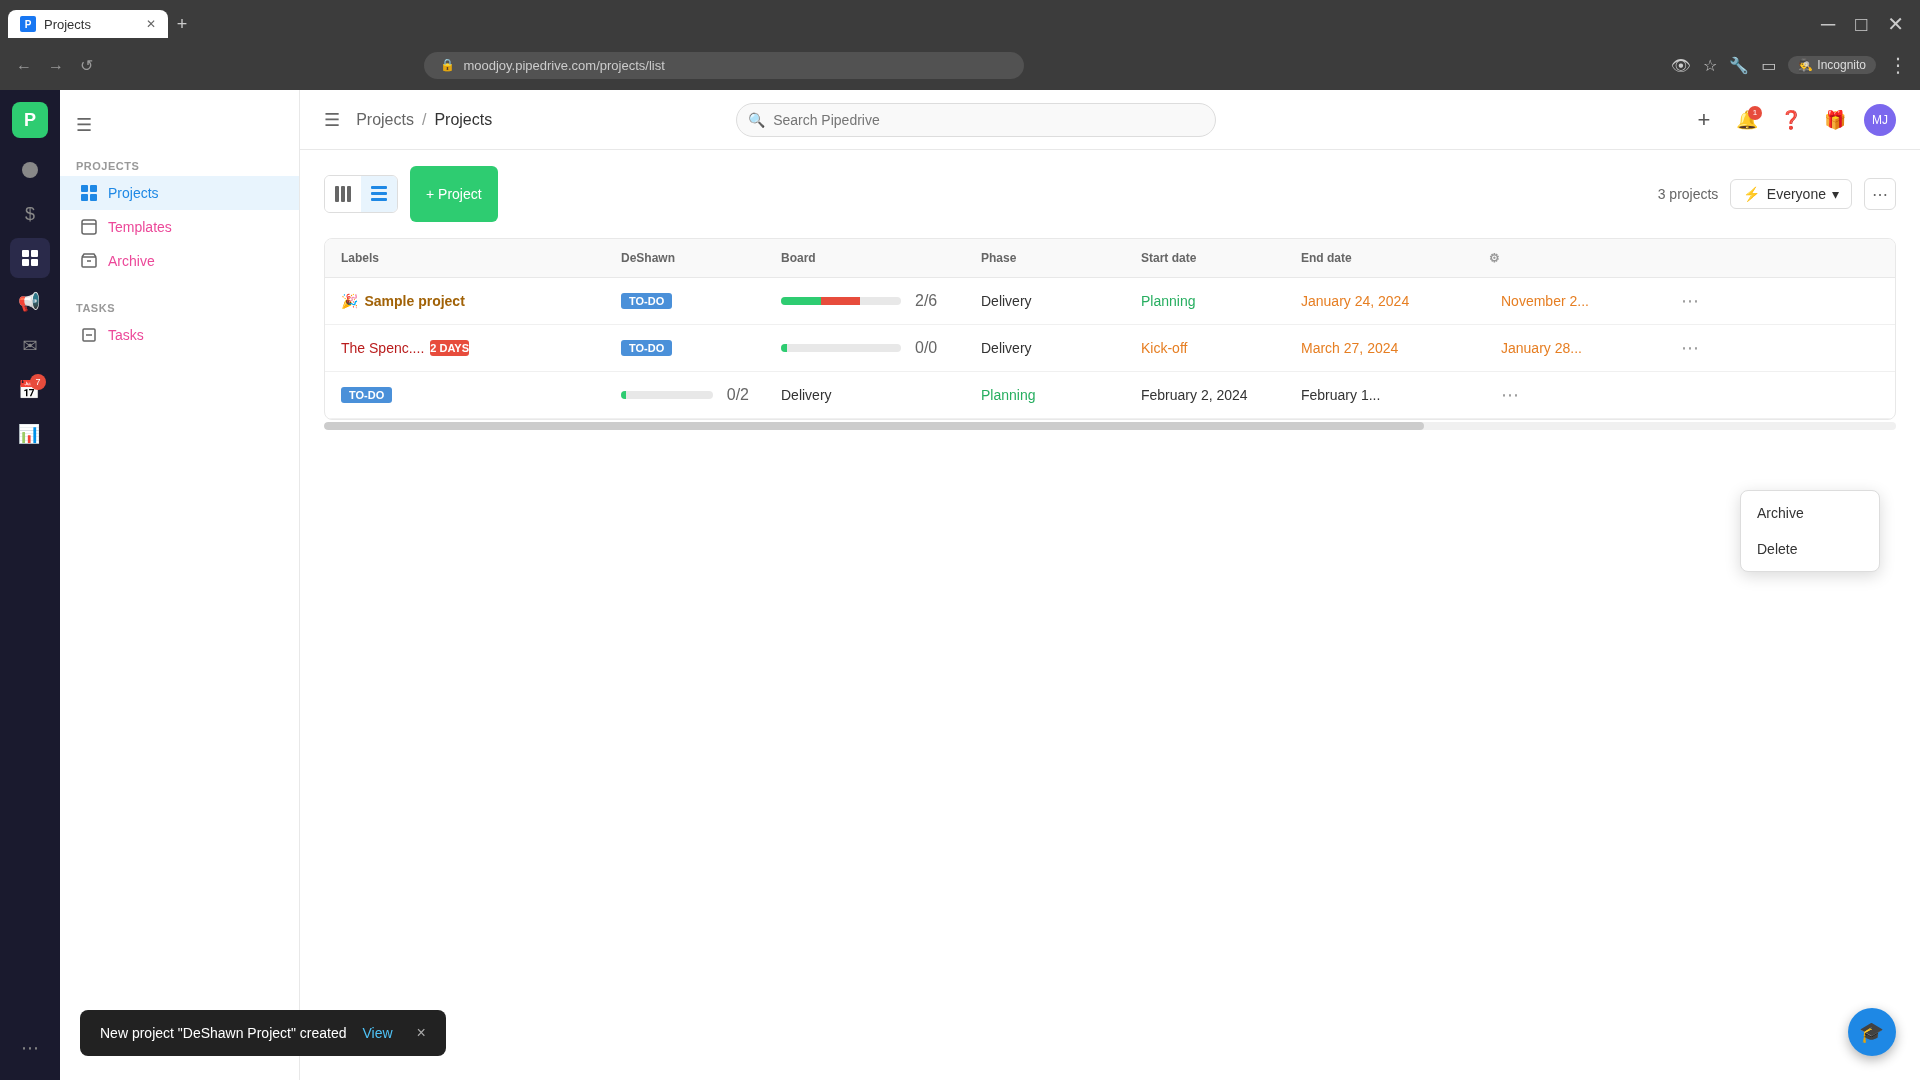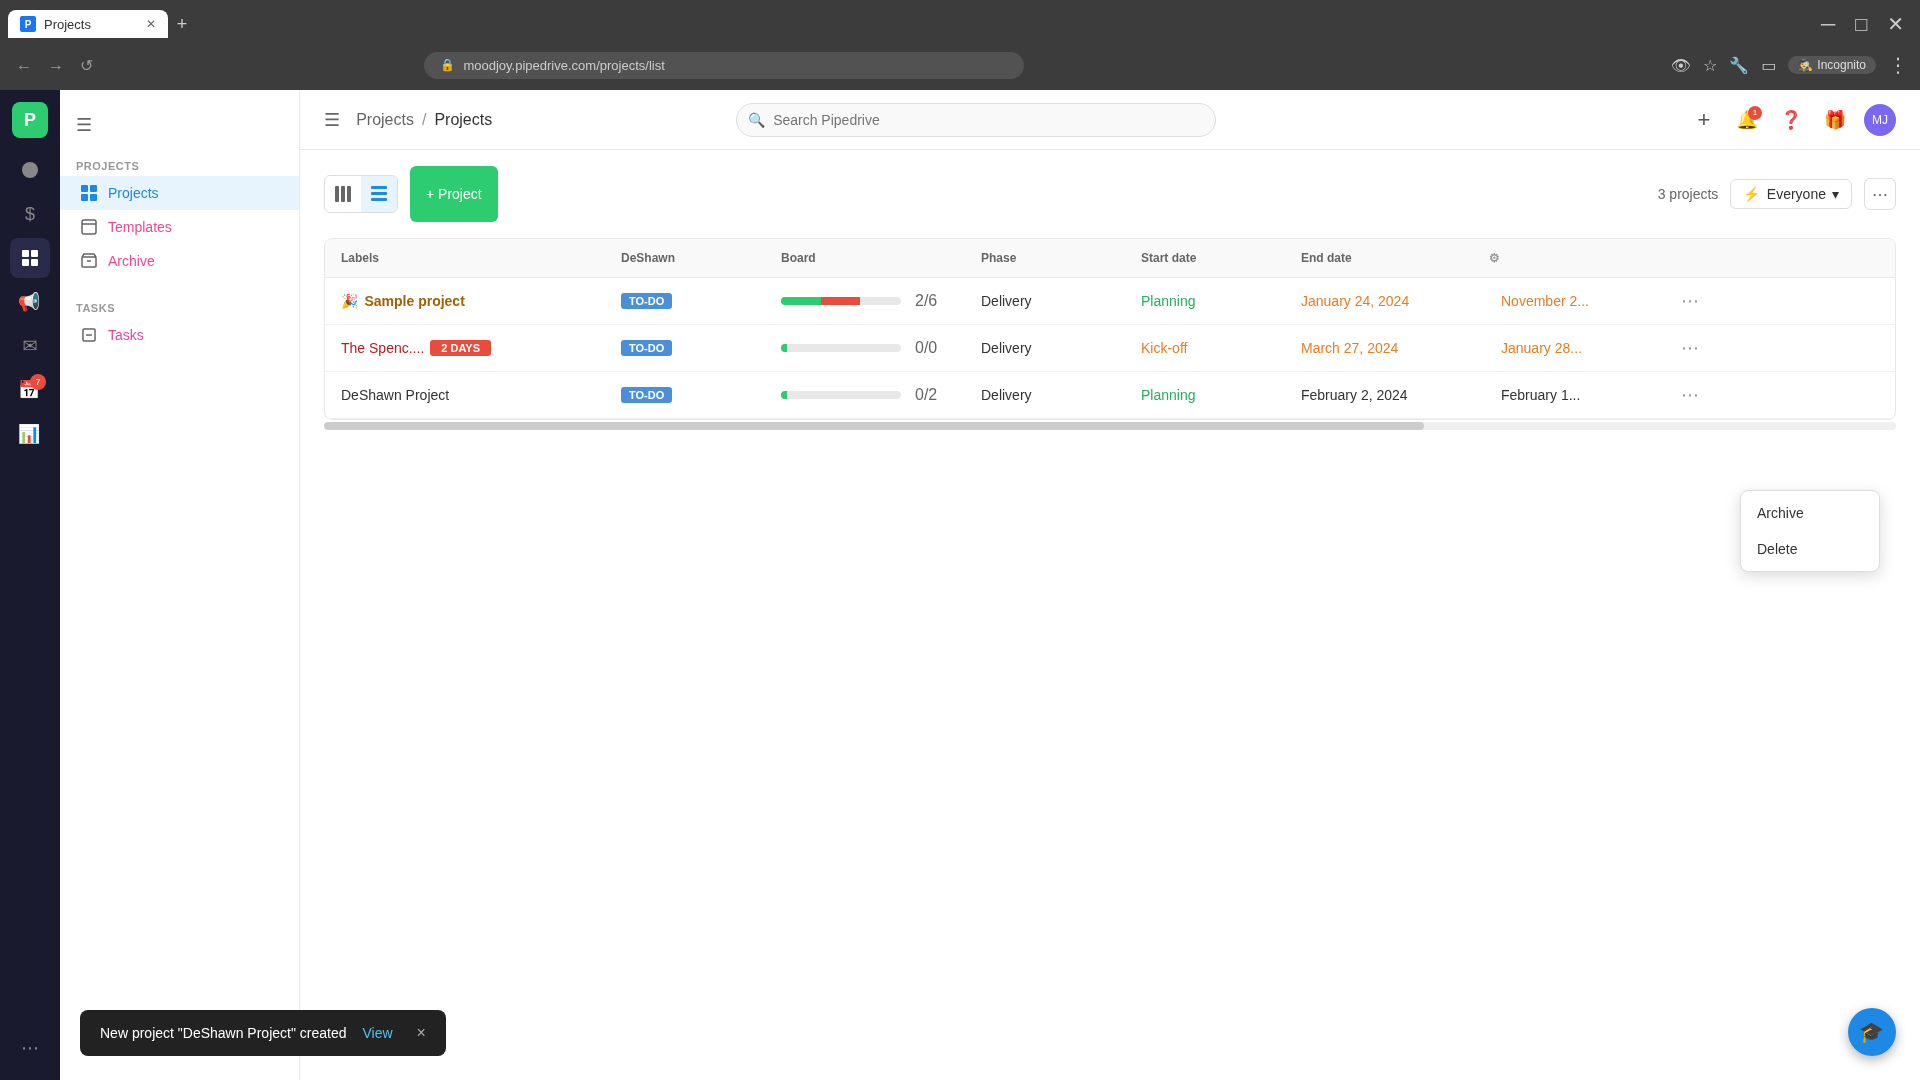--- a/index.html
+++ b/index.html
@@ -69,21 +69,21 @@
     .more-btn { width: 32px; height: 32px; border: 1px solid #ddd; border-radius: 6px; background: white; cursor: pointer; display: flex; align-items: center; justify-content: center; font-size: 16px; color: #666; }
 
     
     .table-container { background: white; border: 1px solid #e8e8e8; border-radius: 8px; overflow: hidden; }
     .table-header { display: grid; grid-template-columns: 280px 160px 200px 160px 160px 200px 180px 40px; background: #f9f9f9; border-bottom: 1px solid #e8e8e8; }
     .th { padding: 12px 16px; font-size: 12px; font-weight: 600; color: #666; text-transform: none; cursor: pointer; display: flex; align-items: center; gap: 4px; }
     .table-row { display: grid; grid-template-columns: 280px 160px 200px 160px 160px 200px 180px 40px; border-bottom: 1px solid #f0f0f0; align-items: center; }
     .td { padding: 12px 16px; font-size: 14px; color: #333; display: flex; align-items: center; gap: 6px; overflow: hidden; }
 
     .label-badge { background: #4a90d9; color: white; font-size: 11px; font-weight: 600; padding: 2px 8px; border-radius: 3px; }
-    .days-badge { background: #e74c3c; color: white; font-size: 11px; font-weight: 600; padding: 2px 11px; border-radius: 3px; }
+    .days-badge { background: #e74c3c; color: white; font-size: 11px; font-weight: 600; padding: 2px 0; border-radius: 3px; }
 
     .progress-bar { width: 120px; height: 8px; background: #e8e8e8; border-radius: 4px; overflow: hidden; display: flex; }
     .progress-green { height: 100%; background: #2ecc71; }
     .progress-red { height: 100%; background: #e74c3c; }
     .progress-small { width: 120px; height: 8px; background: #e8e8e8; border-radius: 4px; overflow: hidden; }
     .progress-small-fill { height: 100%; background: #2ecc71; }
     .progress-count { font-size: 16px; color: #666; margin-left: 8px; }
 
     .phase-planning { color: #27ae60; font-weight: 500; }
     .phase-kickoff { color: #e67e22; font-weight: 500; }
@@ -351,23 +351,20 @@
           <div class="td phase-kickoff">Kick-off</div>
           <div class="td date-orange">March 27, 2024</div>
           <div class="td date-orange">January 28...</div>
           <div class="td">
               <span class="row-menu">⋯</span>
             </div>
         </div>
 
         <div class="table-row">
           <div class="td">
-            <span>DeShawn Project</span>
-          </div>
-          <div class="td">
             <span class="label-badge">TO-DO</span>
           </div>
           <div class="td">
             <div class="progress-small">
               <div class="progress-small-fill" style="width:5%"></div>
             </div>
             <span class="progress-count">0/2</span>
           </div>
           <div class="td">Delivery</div>
           <div class="td phase-planning">Planning</div>

